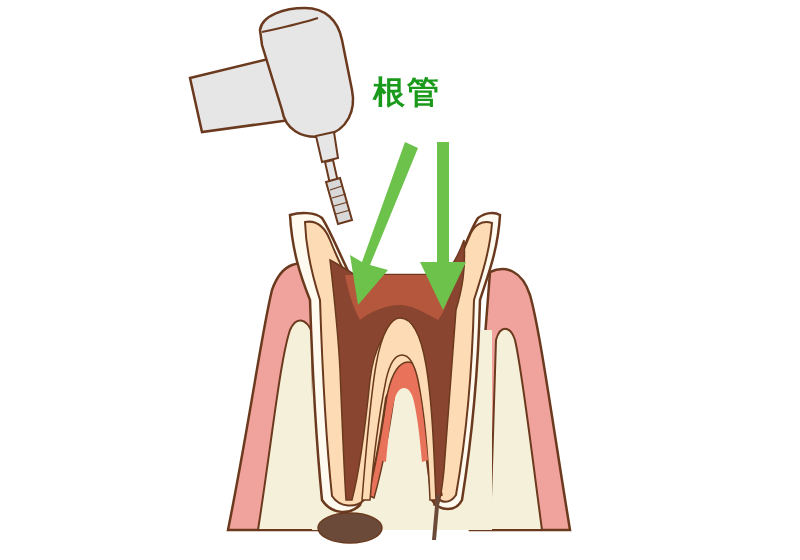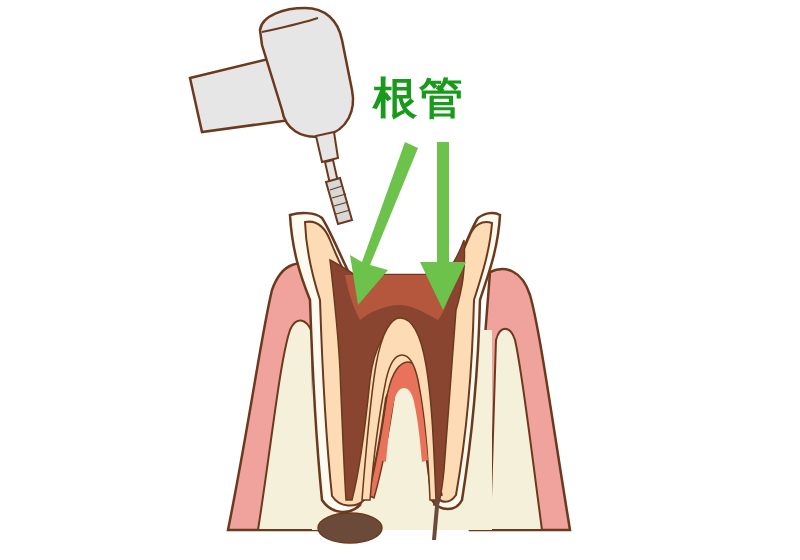--- a/index.html
+++ b/index.html
@@ -1,21 +1,21 @@
 <!DOCTYPE html>
 <html><head>
   <meta charset="utf-8">
   <style>
     html, body { margin: 0; padding: 0; background: #ffffff; }
     body { width: 800px; height: 560px; position: relative; overflow: hidden; font-family: "DejaVu Sans", sans-serif; }
     #stage { position: absolute; left: 0; top: 0; width: 800px; height: 560px; }
     .label {
       position: absolute; left: 373px; top: 76px;
       font-family: "DejaVu Sans", sans-serif;
-      font-size: 44px; font-weight: bold; letter-spacing: 2px;
+      font-size: 32px; font-weight: bold; letter-spacing: 2px;
       color: #1a9a1a; line-height: 1;
     }
   </style>
 </head>
 <body>
 
 <svg id="stage" viewBox="0 0 800 560" xmlns="http://www.w3.org/2000/svg">
 
   <g>
 

